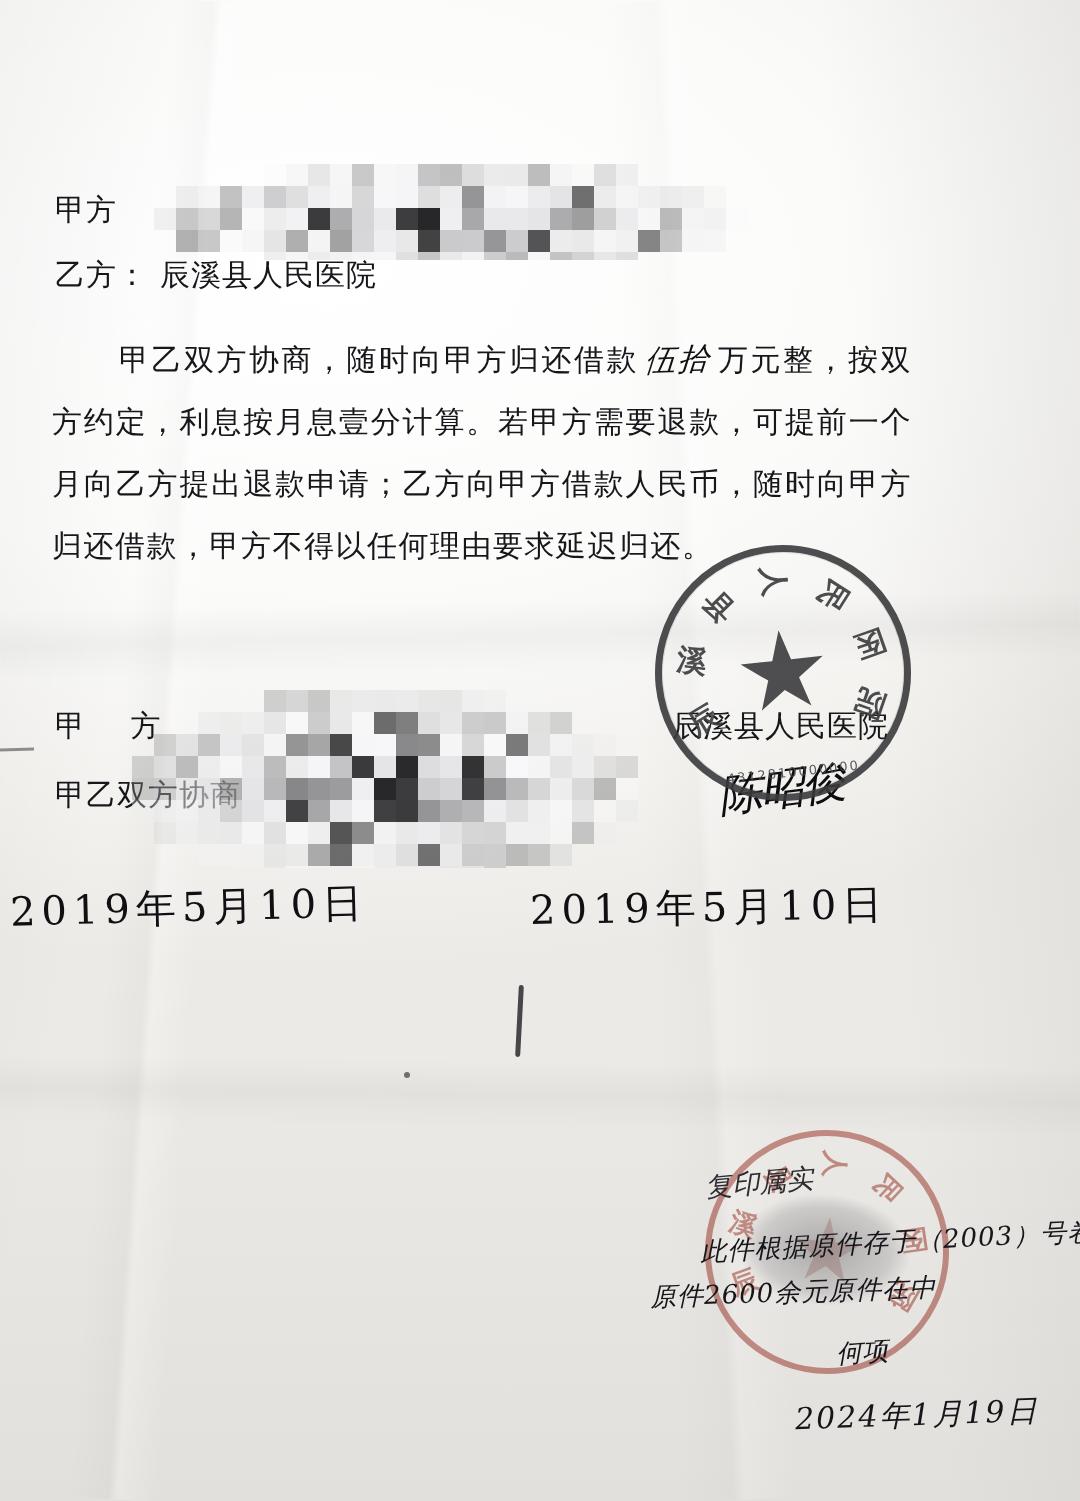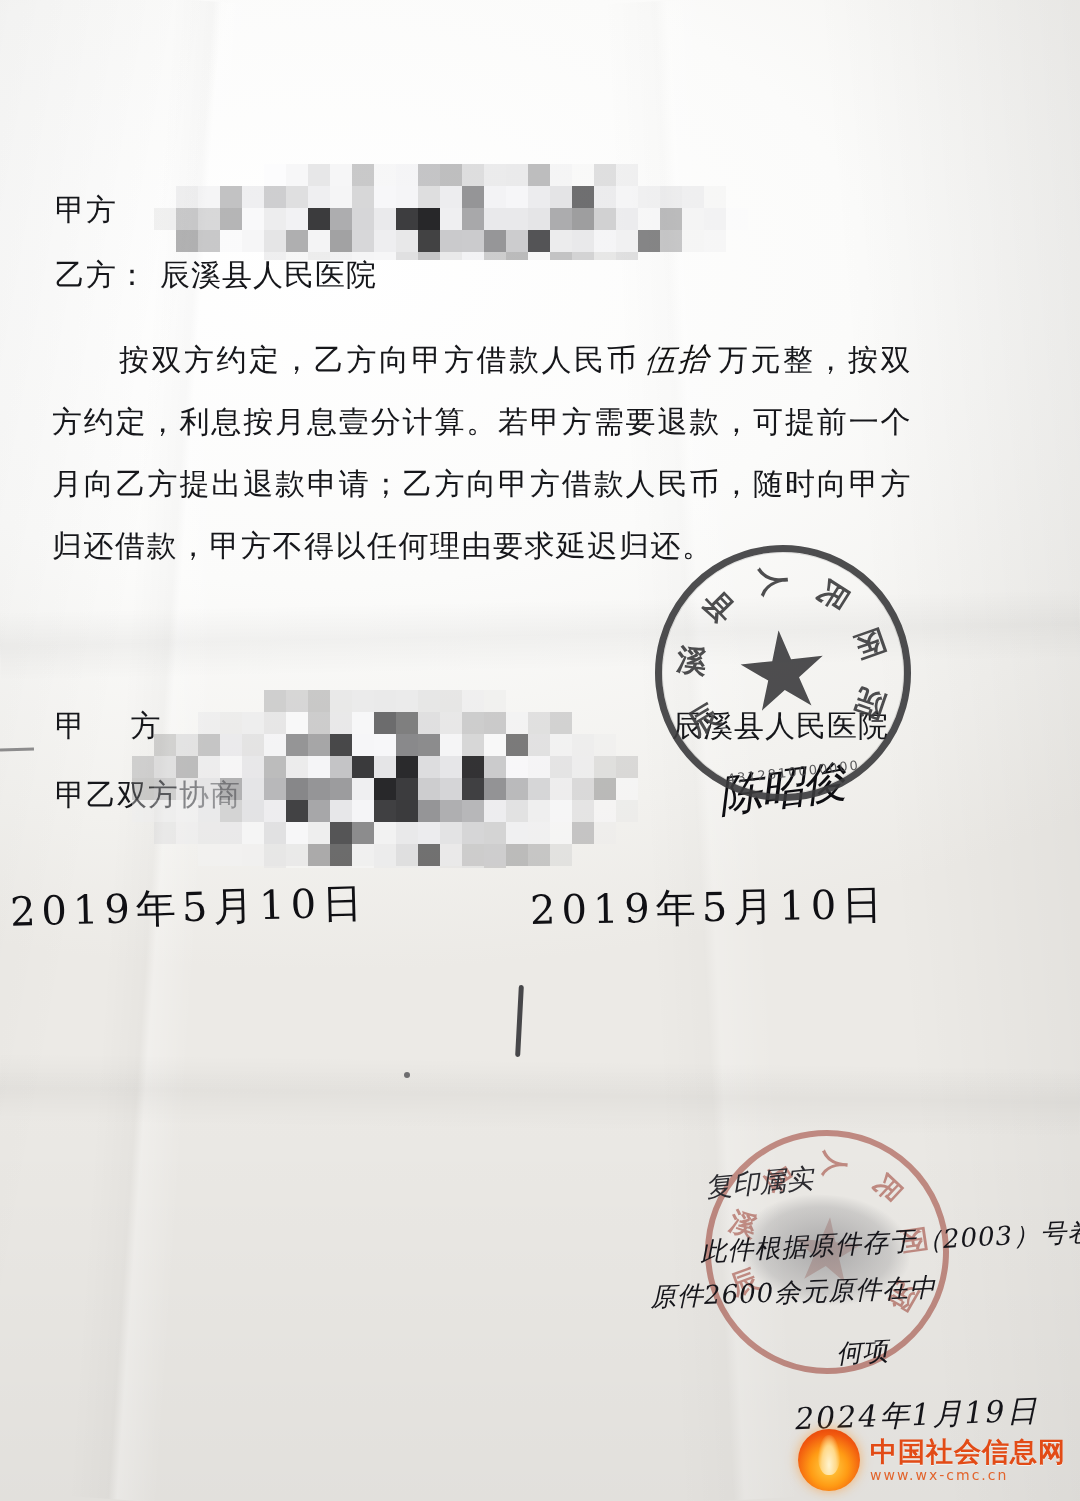--- a/index.html
+++ b/index.html
@@ -298,21 +298,21 @@
   <div class="crease crease2"></div>
   <div class="crease-h crease-h1"></div>
   <div class="crease-h crease-h2"></div>
 
 
   <div class="doc-line party-a-label">甲方</div>
   <div class="doc-line party-b-label">乙方：</div>
   <div class="doc-line party-b-value">辰溪县人民医院</div>
 
   <div class="para">
-    <span class="indent"></span><span>按双方约定，乙方向甲方借款人民币</span><span class="handwrite-amount">伍拾</span><span>万元整，按双方约定，利息按月息壹分计算。若甲方需要退款，可提前一个月向乙方提出退款申请；乙方向甲方借款人民币，随时向甲方归还借款，甲方不得以任何理由要求延迟归还。</span>
+    <span class="indent"></span><span>甲乙双方协商，随时向甲方归还借款</span><span class="handwrite-amount">伍拾</span><span>万元整，按双方约定，利息按月息壹分计算。若甲方需要退款，可提前一个月向乙方提出退款申请；乙方向甲方借款人民币，随时向甲方归还借款，甲方不得以任何理由要求延迟归还。</span>
   </div>
 
   <div class="doc-line sig-a-label">甲 方</div>
   <div class="doc-line sig-a-rep">甲乙双方协商</div>
   <div class="doc-line sig-b-value">辰溪县人民医院</div>
 
   <div class="hand sig-b-hand">陈昭俊</div>
   <div class="hand date-a">2019年5月10日</div>
   <div class="hand date-b">2019年5月10日</div>
 
@@ -630,21 +630,14 @@
     <div class="star-shape"></div>
   </div>
   <div class="seal-red-smudge"></div>
   <div class="note-hand seal-cn-top">复印属实</div>
 
   <div class="note-hand note-1">此件根据原件存于（2003）号卷第12页</div>
   <div class="note-hand note-2">原件2600余元原件在中</div>
   <div class="note-hand note-3">何项</div>
   <div class="note-hand note-date">2024年1月19日</div>
 
-  <div class="watermark">
-    <div class="wm-flame"></div>
-    <div class="wm-text">
-      <div class="wm-main">中国社会信息网</div>
-      <div class="wm-sub">www.wx-cmc.cn</div>
-    </div>
-  </div>
 
 </div>
 
 </body></html>

